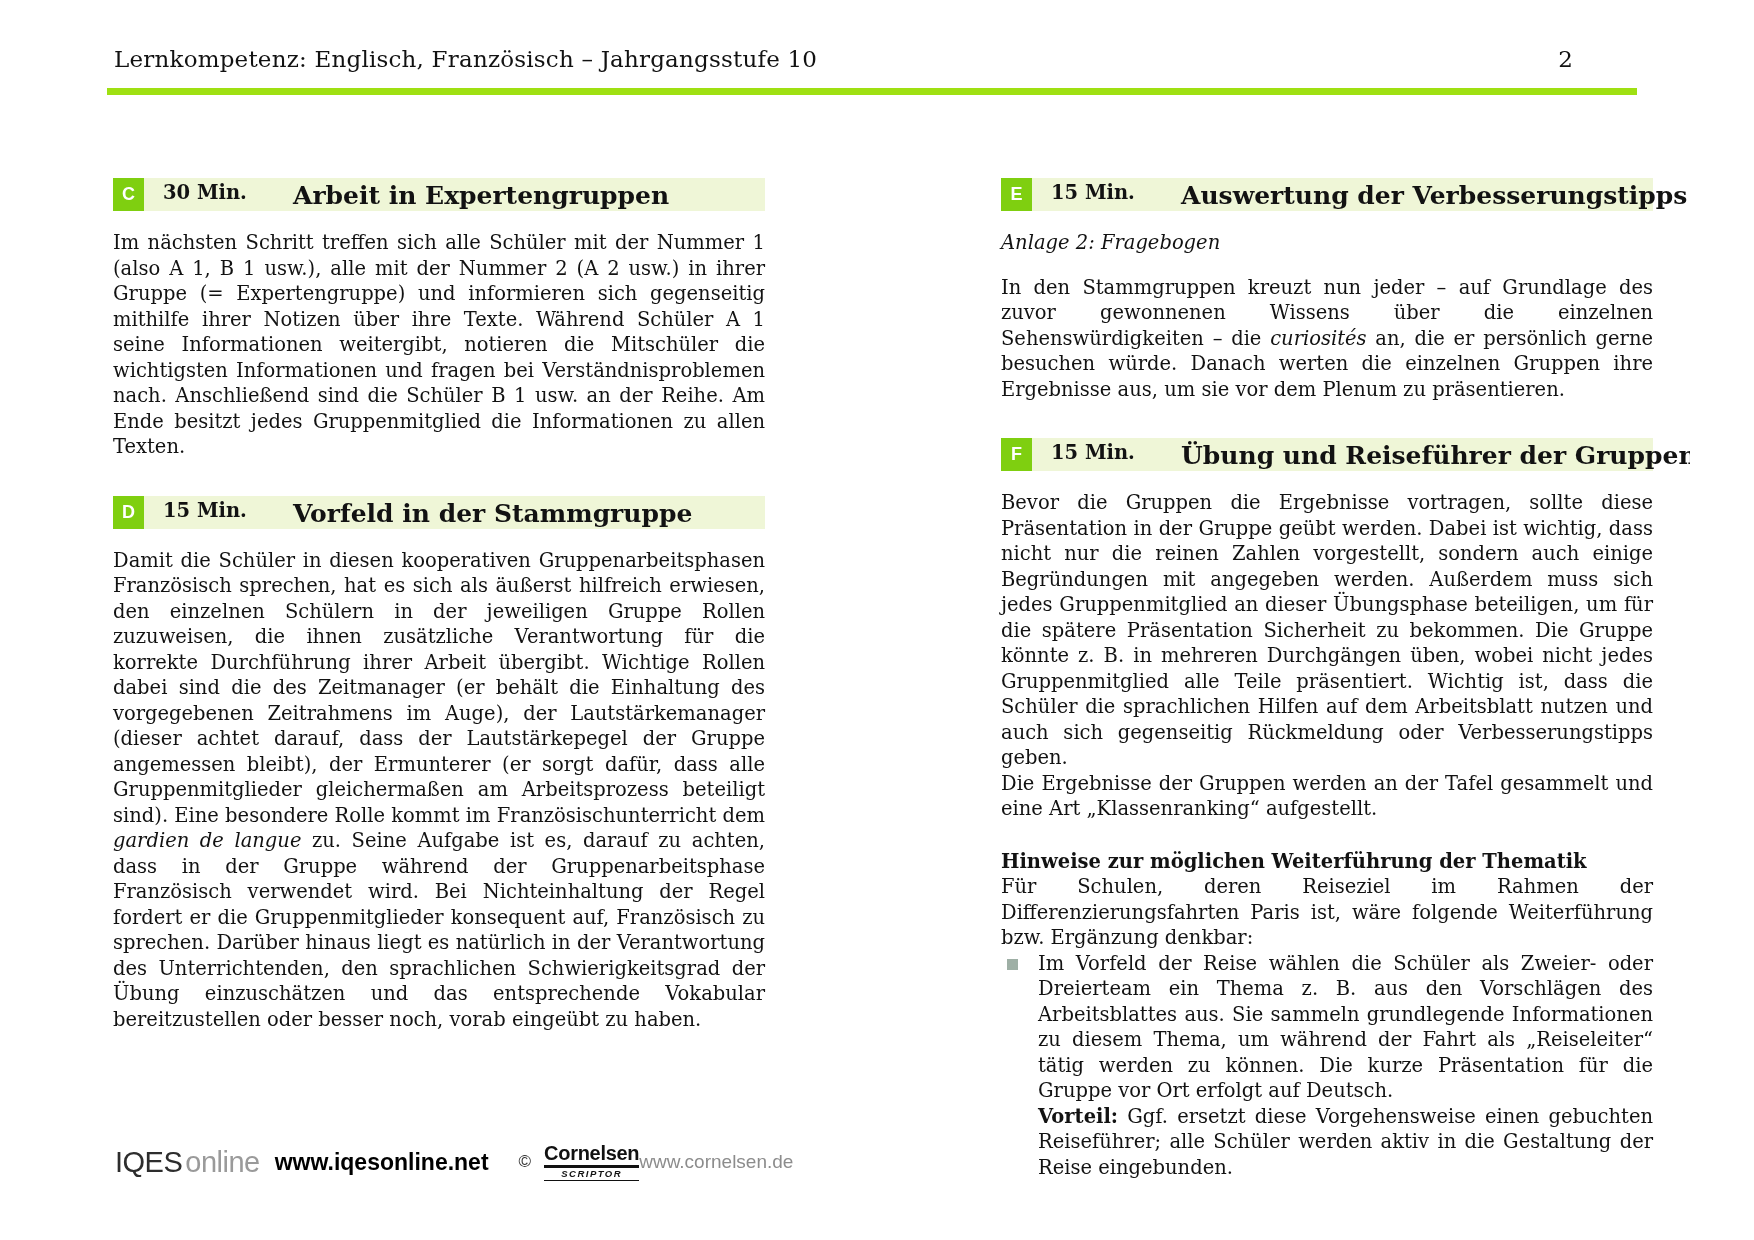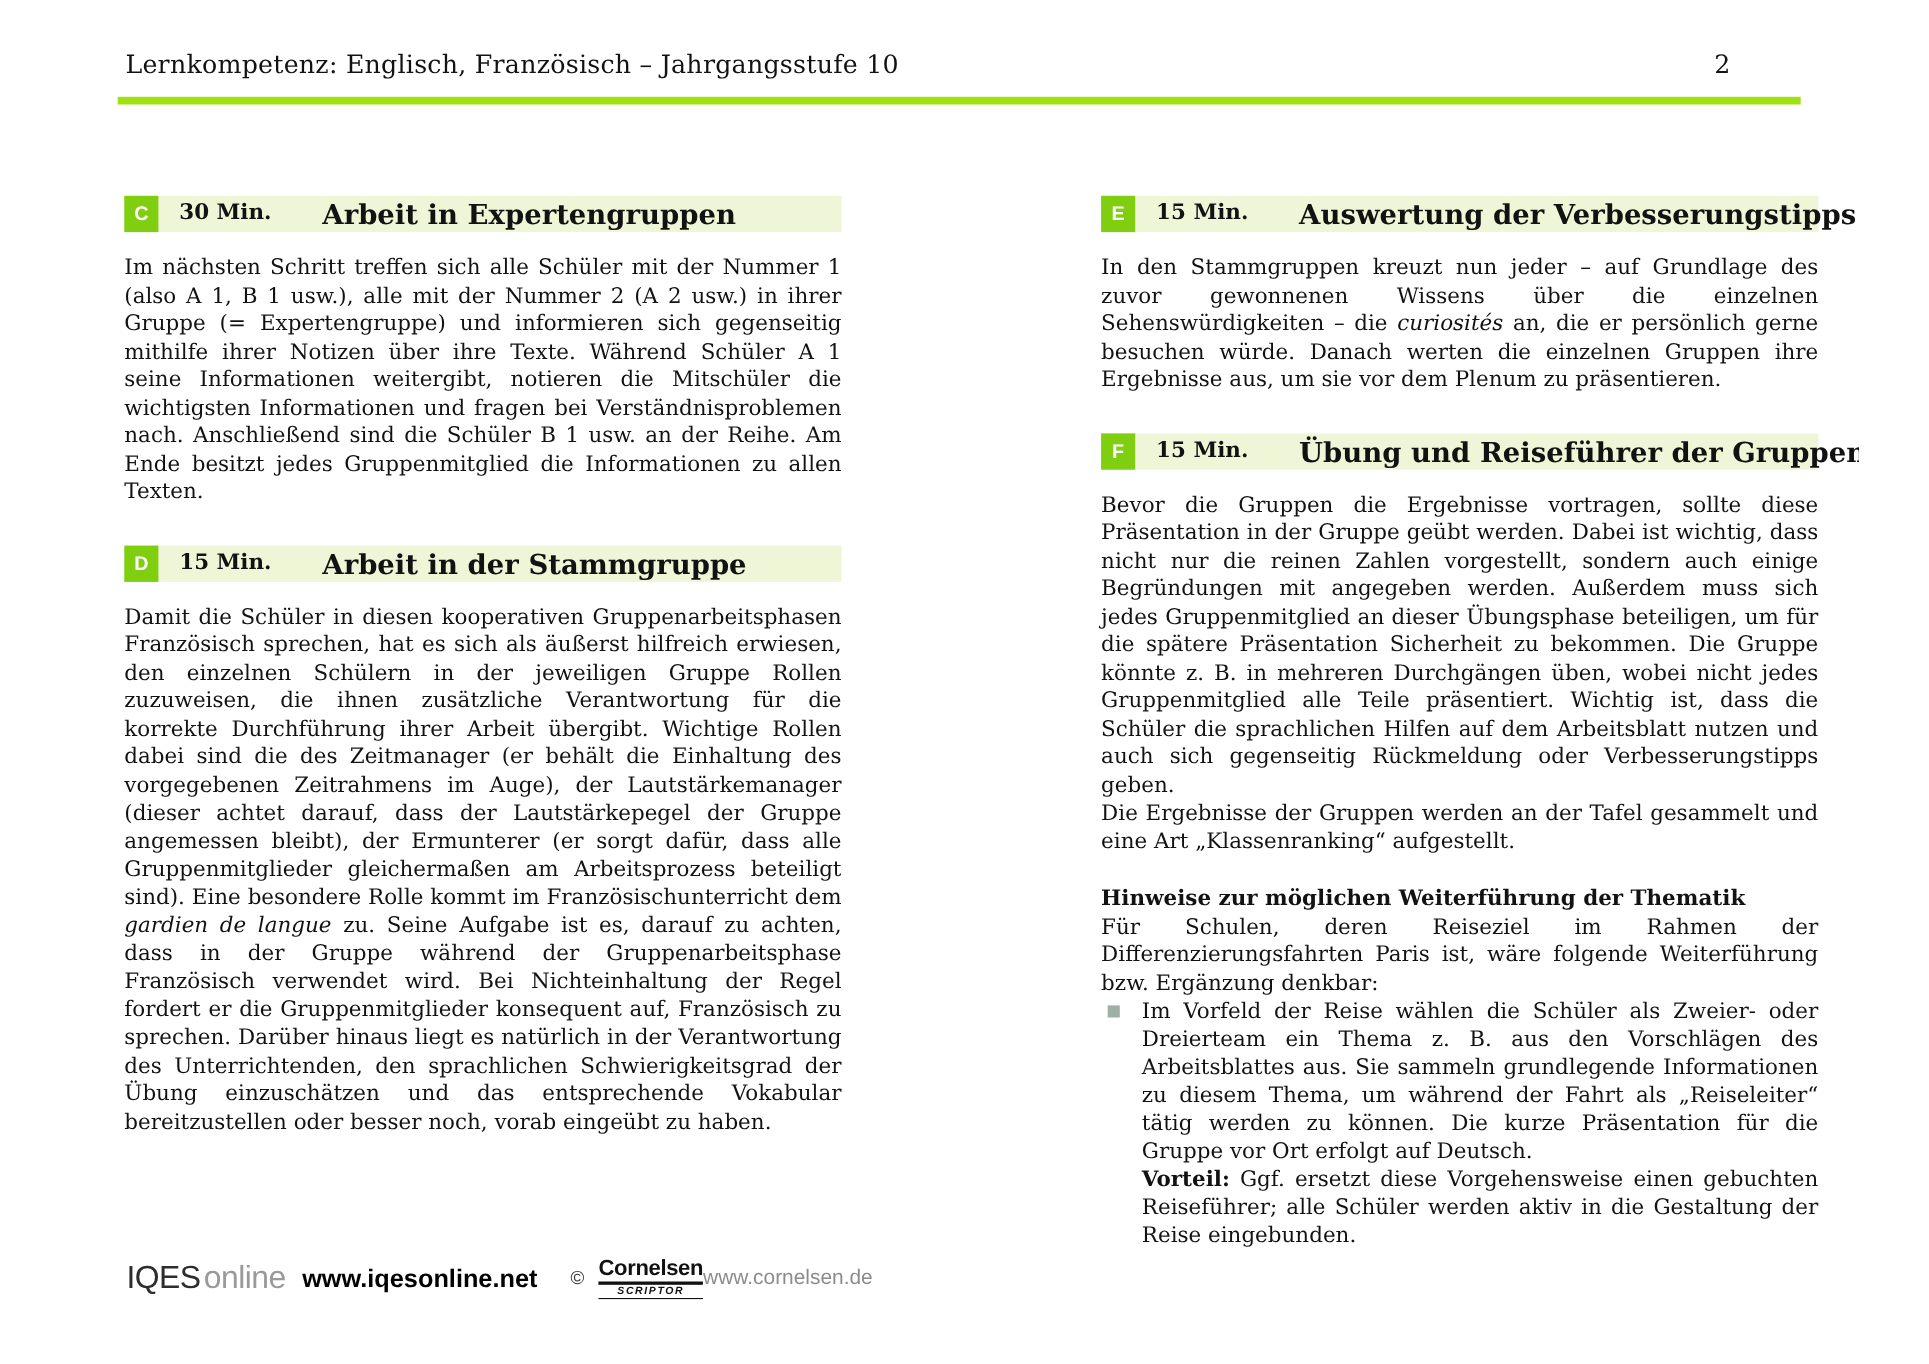--- a/index.html
+++ b/index.html
@@ -135,35 +135,36 @@
       <span class="bar-duration">30 Min.</span>
       <span class="bar-title">Arbeit in Expertengruppen</span>
     </div>
     <div class="flow">
         <p class="para"><span>Im nächsten Schritt treffen sich alle Schüler mit der Nummer 1 (also A 1, B 1 usw.), alle mit der Nummer 2 (A 2 usw.) in ihrer Gruppe (= Expertengruppe) und informieren sich gegenseitig mithilfe ihrer Notizen über ihre Texte. Während Schüler A 1 seine Informationen weitergibt, notieren die Mitschüler die wichtigsten Informationen und fragen bei Verständnisproblemen nach. Anschließend sind die Schüler B 1 usw. an der Reihe. Am Ende besitzt jedes Gruppenmitglied die Informationen zu allen Texten.</span></p>
       </div>
 
     <div class="section-bar bar-d" style="background-color: rgb(239, 246, 215);">
       <span class="letter-box" style="background-color: rgb(127, 207, 16);">D</span>
       <span class="bar-duration">15 Min.</span>
-      <span class="bar-title">Arbeit in der Stammgruppe</span>
+      <span class="bar-title">Vorfeld in der Stammgruppe</span>
     </div>
     <div class="flow">
         <p class="para"><span>Damit die Schüler in diesen kooperativen Gruppenarbeitsphasen Französisch sprechen, hat es sich als äußerst hilfreich erwiesen, den einzelnen Schülern in der jeweiligen Gruppe Rollen zuzuweisen, die ihnen zusätzliche Verantwortung für die korrekte Durchführung ihrer Arbeit übergibt. Wichtige Rollen dabei sind die des Zeitmanager (er behält die Einhaltung des vorgegebenen Zeitrahmens im Auge), der Lautstärkemanager (dieser achtet darauf, dass der Lautstärkepegel der Gruppe angemessen bleibt), der Ermunterer (er sorgt dafür, dass alle Gruppenmitglieder gleichermaßen am Arbeitsprozess beteiligt sind). Eine besondere Rolle kommt im Französischunterricht dem </span><span style="font-style: italic;">gardien de langue</span><span> zu. Seine Aufgabe ist es, darauf zu achten, dass in der Gruppe während der Gruppenarbeitsphase Französisch verwendet wird. Bei Nichteinhaltung der Regel fordert er die Gruppenmitglieder konsequent auf, Französisch zu sprechen. Darüber hinaus liegt es natürlich in der Verantwortung des Unterrichtenden, den sprachlichen Schwierigkeitsgrad der Übung einzuschätzen und das entsprechende Vokabular bereitzustellen oder besser noch, vorab eingeübt zu haben.</span></p>
       </div>
 
   </div>
 
   <div class="col col-right">
 
     <div class="section-bar bar-e" style="background-color: rgb(239, 246, 215);">
       <span class="letter-box" style="background-color: rgb(127, 207, 16);">E</span>
       <span class="bar-duration">15 Min.</span>
       <span class="bar-title">Auswertung der Verbesserungstipps</span>
     </div>
+    <div class="subtitle-italic">Anlage 2: Fragebogen</div>
     <div class="flow">
         <p class="para"><span>In den Stammgruppen kreuzt nun jeder – auf Grundlage des zuvor gewonnenen Wissens über die einzelnen Sehenswürdigkeiten – die </span><span style="font-style: italic;">curiosités</span><span> an, die er persönlich gerne besuchen würde. Danach werten die einzelnen Gruppen ihre Ergebnisse aus, um sie vor dem Plenum zu präsentieren.</span></p>
       </div>
 
     <div class="section-bar bar-f" style="background-color: rgb(239, 246, 215);">
       <span class="letter-box" style="background-color: rgb(127, 207, 16);">F</span>
       <span class="bar-duration">15 Min.</span>
       <span class="bar-title">Übung und Reiseführer der Gruppenergebnisse</span>
     </div>
     <div class="flow">

